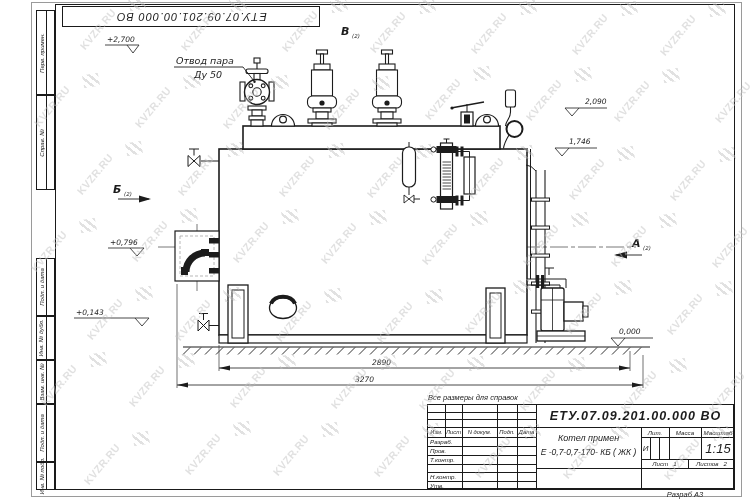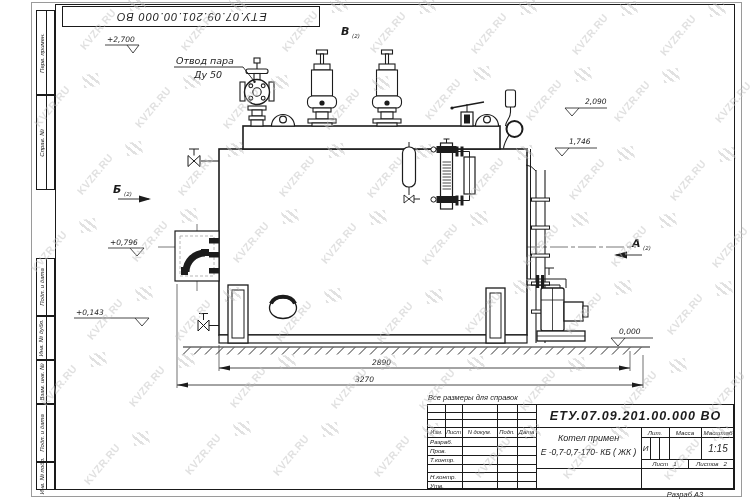--- a/index.html
+++ b/index.html
@@ -348,21 +348,21 @@
   <div class="cell" style="left:89px;top:22px;width:19px;height:10px;font-size:5.8px">Дата</div>
   <div class="cell lbl" style="left:0;top:32px;width:33px;height:9px;font-size:6.2px">Разраб.</div>
   <div class="cell lbl" style="left:0;top:41px;width:33px;height:9px;font-size:6.2px">Пров.</div>
   <div class="cell lbl" style="left:0;top:50px;width:33px;height:9px;font-size:6.2px">Т.контр.</div>
   <div class="cell lbl" style="left:0;top:67px;width:33px;height:9px;font-size:6.2px">Н.контр.</div>
   <div class="cell lbl" style="left:0;top:76px;width:33px;height:9px;font-size:6.2px">Утв.</div>
   <div class="cell" style="left:213px;top:22px;width:28px;height:10px;font-size:6.2px">Лит.</div>
   <div class="cell" style="left:241px;top:22px;width:32px;height:10px;font-size:6.2px">Масса</div>
   <div class="cell" style="left:273px;top:22px;width:34px;height:10px;font-size:6.2px">Масштаб</div>
   <div class="cell" style="left:213px;top:32px;width:9px;height:22px;font-size:8px">И</div>
-  <div class="cell" style="left:273px;top:32px;width:34px;height:22px;font-size:10px">1:15</div>
+  <div class="cell" style="left:273px;top:32px;width:34px;height:22px;font-size:13px">1:15</div>
   <div class="cell" style="left:213px;top:54px;width:47px;height:9px;font-size:6.2px;gap:5px">
     <span>Лист</span>
     <span>1</span>
   </div>
   <div class="cell" style="left:260px;top:54px;width:47px;height:9px;font-size:6.2px;gap:5px">
     <span>Листов</span>
     <span>2</span>
   </div>
 </div>
 

